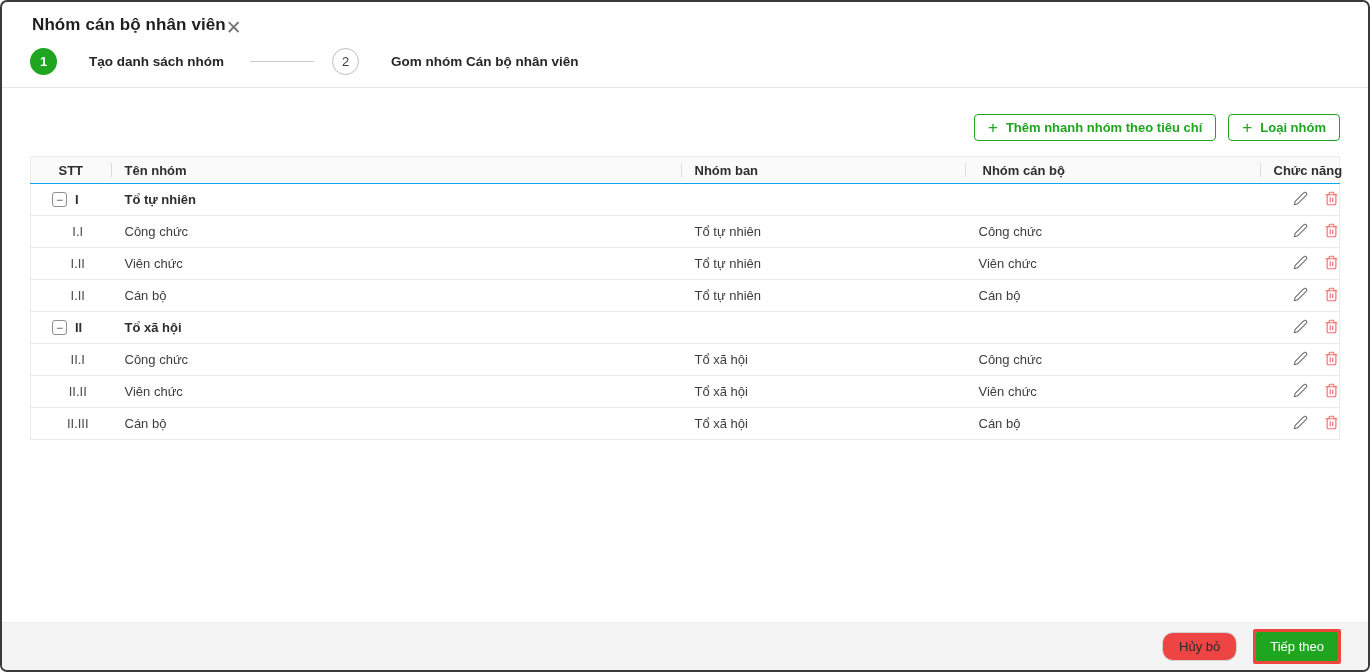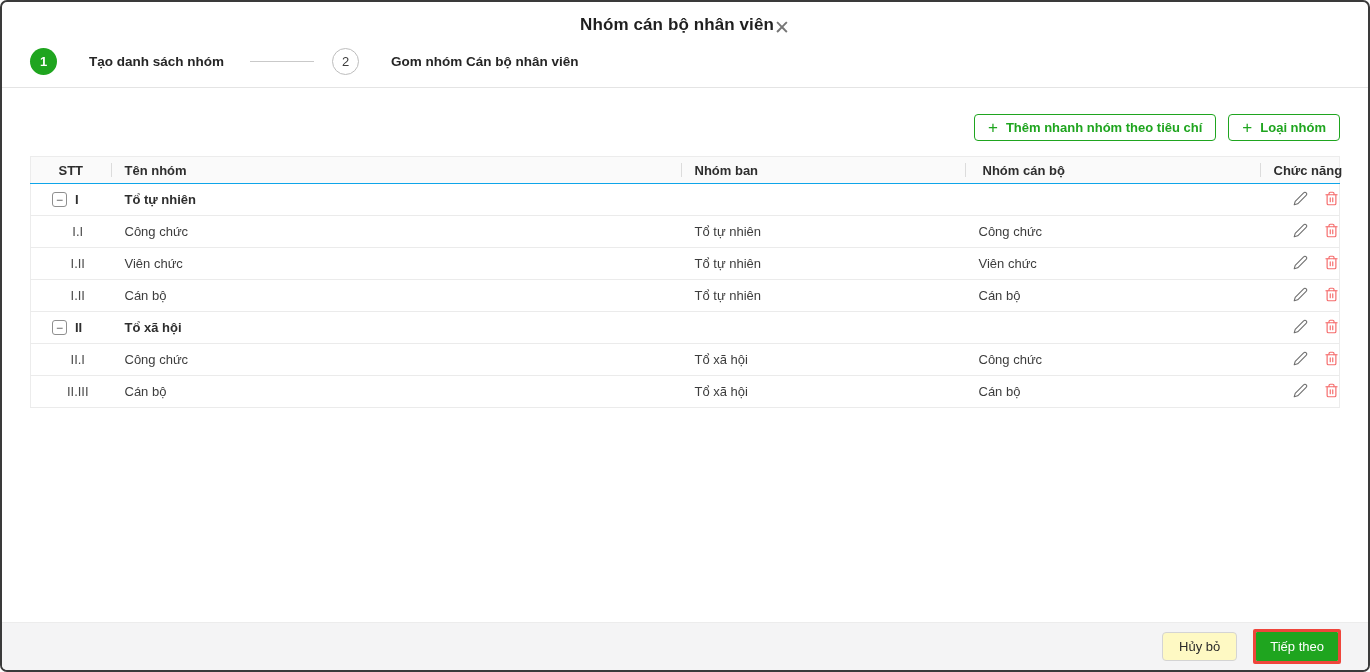--- a/index.html
+++ b/index.html
@@ -20,21 +20,21 @@
     border:2px solid #3a3a3a;
     border-radius:7px;
     background:#fff;
     overflow:hidden;
     display:flex;
     flex-direction:column;
     position:relative;
   }
   
   .modal-header{ padding:13px 30px 0 30px; }
-  .title-row{ display:flex; justify-content:center; align-items:flex-start; }
+  .title-row{ display:flex; justify-content:flex-start; align-items:flex-start; }
   .modal-title{ font-size:17px; font-weight:700; color:#1f1f1f; letter-spacing:.1px; }
   .close-x{
     font-size:19px; color:#767676; line-height:1; margin-top:3px;
     cursor:pointer; user-select:none; font-weight:400;
   }
   
   .stepper{ display:flex; align-items:center; padding:11px 30px 12px 28px; }
   .step-circle{
     width:27px; height:27px; border-radius:50%;
     display:flex; align-items:center; justify-content:center;
@@ -103,21 +103,21 @@
   .icon-btn{ display:inline-flex; cursor:pointer; line-height:0; }
   
   .footer{
     height:48px; flex:0 0 auto;
     background:#f4f4f5; border-top:1px solid #ececec;
     display:flex; align-items:center; justify-content:flex-end;
     gap:16px; padding-right:27px;
   }
   .btn-cancel{
     height:29px; padding:0 16px;
-    background:#fef9c3; border:1px solid #d4d4d4; border-radius:4px;
+    background:#ef4444; border:1px solid #d4d4d4; border-radius:11px;
     font-size:13px; color:#2b2b2b; cursor:pointer; font-family:inherit;
   }
   .next-highlight{
     display:inline-flex; border:3px solid var(--annotation-red); border-radius:2px;
   }
   .btn-next{
     height:29px; padding:0 14px;
     background:var(--primary-green); border:none; border-radius:1px;
     font-size:13px; color:#fff; cursor:pointer; font-family:inherit;
   }
@@ -310,20 +310,41 @@
                   <svg width="15" height="15" viewBox="0 0 24 24" fill="none" stroke="#F56C6C" stroke-width="1.9" stroke-linecap="round" stroke-linejoin="round">
                     <polyline points="3 6 5 6 21 6"></polyline>
                     <path d="M19 6v14a2 2 0 0 1-2 2H7a2 2 0 0 1-2-2V6m3 0V4a2 2 0 0 1 2-2h4a2 2 0 0 1 2 2v2"></path>
                     <line x1="10" y1="11" x2="10" y2="17"></line>
                     <line x1="14" y1="11" x2="14" y2="17"></line>
                   </svg>
                 </span>
           </span></td>
         </tr>
 
+        <tr>
+          <td class="cell-stt">II.II</td>
+          <td class="cell-name">Viên chức</td>
+          <td class="cell-dept">Tổ xã hội</td>
+          <td class="cell-type">Viên chức</td>
+          <td class="cell-actions"><span class="action-icons">
+            <span class="icon-btn">
+                  <svg width="15" height="15" viewBox="0 0 24 24" fill="none" stroke="#6e6e6e" stroke-width="1.7" stroke-linecap="round" stroke-linejoin="round">
+                    <path d="M17 3a2.85 2.83 0 1 1 4 4L7.5 20.5 2 22l1.5-5.5L17 3z"></path>
+                  </svg>
+                </span>
+            <span class="icon-btn">
+                  <svg width="15" height="15" viewBox="0 0 24 24" fill="none" stroke="#F56C6C" stroke-width="1.9" stroke-linecap="round" stroke-linejoin="round">
+                    <polyline points="3 6 5 6 21 6"></polyline>
+                    <path d="M19 6v14a2 2 0 0 1-2 2H7a2 2 0 0 1-2-2V6m3 0V4a2 2 0 0 1 2-2h4a2 2 0 0 1 2 2v2"></path>
+                    <line x1="10" y1="11" x2="10" y2="17"></line>
+                    <line x1="14" y1="11" x2="14" y2="17"></line>
+                  </svg>
+                </span>
+          </span></td>
+        </tr>
 
         <tr>
           <td class="cell-stt">II.III</td>
           <td class="cell-name">Cán bộ</td>
           <td class="cell-dept">Tổ xã hội</td>
           <td class="cell-type">Cán bộ</td>
           <td class="cell-actions"><span class="action-icons">
             <span class="icon-btn">
                   <svg width="15" height="15" viewBox="0 0 24 24" fill="none" stroke="#6e6e6e" stroke-width="1.7" stroke-linecap="round" stroke-linejoin="round">
                     <path d="M17 3a2.85 2.83 0 1 1 4 4L7.5 20.5 2 22l1.5-5.5L17 3z"></path>

